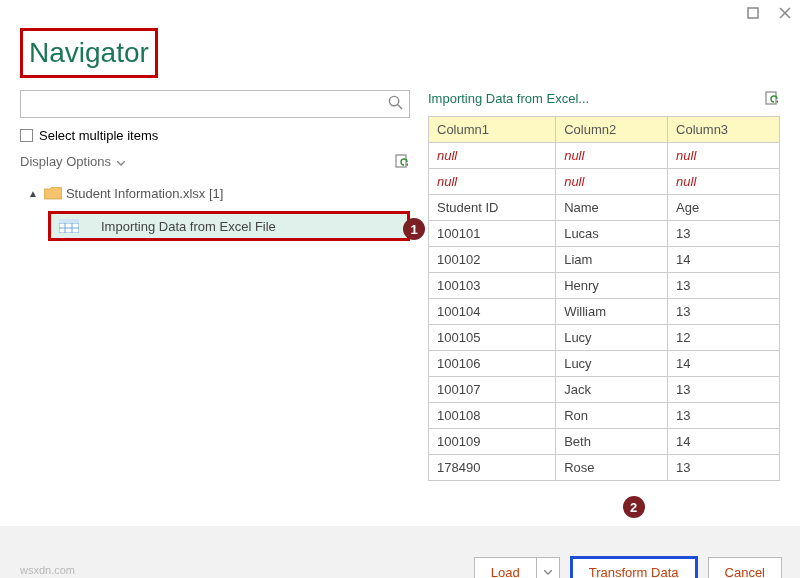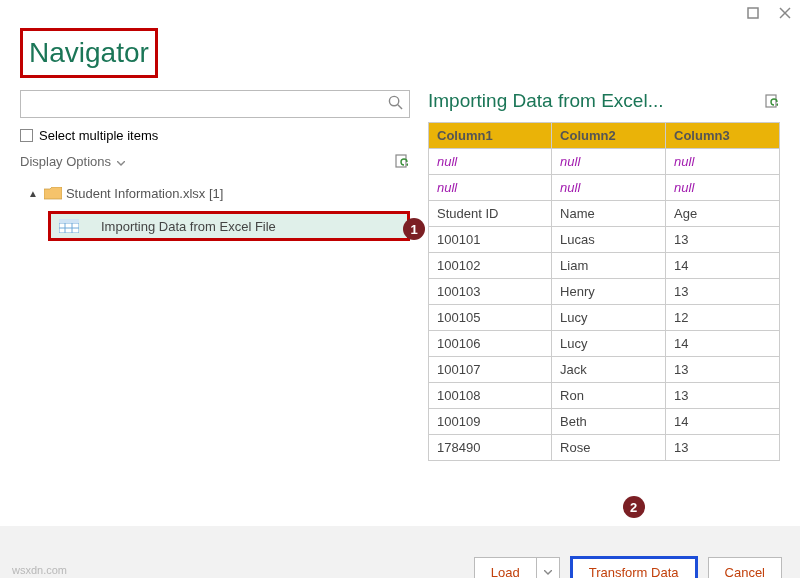--- a/index.html
+++ b/index.html
@@ -124,44 +124,44 @@
       align-items: center;
       justify-content: center;
     }
     .preview-header {
       display: flex;
       align-items: center;
       margin-bottom: 10px;
     }
     .preview-title {
       color: #1b7657;
-      font-size: 19px;
+      font-size: 13px;
       flex: 1;
       white-space: nowrap;
       overflow: hidden;
       text-overflow: ellipsis;
     }
     .table {
       border-collapse: collapse;
       width: 100%;
       font-size: 13px;
     }
     .table th, .table td {
       border: 1px solid #ccc;
       padding: 4px 8px;
       height: 26px;
       text-align: left;
     }
     .table th {
-      background: #eab308;
-      font-weight: 700;
+      background: #fef9c3;
+      font-weight: 400;
       color: #555;
     }
     .num-cell { text-align: right; }
-    .null-cell { text-align: right; font-style: italic; color: #a21caf; }
+    .null-cell { text-align: right; font-style: italic; color: #b91c1c; }
     .footer-bar {
       position: absolute;
       bottom: 0; left: 0; right: 0;
       height: 52px;
       background: #f2f2f2;
       display: flex;
       align-items: center;
       justify-content: flex-end;
       gap: 10px;
       padding-right: 18px;
@@ -190,21 +190,21 @@
       width: 22px; height: 22px;
       border-radius: 50%;
       background: #7b1f24;
       color: #fff;
       font-weight: bold;
       font-size: 13px;
       display: flex; align-items: center; justify-content: center;
     }
     .watermark {
       position: absolute;
-      left: 12px;
+      left: 20px;
       bottom: 2px;
       font-size: 11px;
       color: #b8b8b8;
       font-family: Arial, sans-serif;
     }
     .refresh-icon { width:16px; height:16px; display:inline-block; }
   </style>
 </head>
 <body>
 
@@ -333,20 +333,25 @@
               <td class="num-cell">100102</td>
               <td>Liam</td>
               <td class="num-cell">14</td>
             </tr>
             <tr>
               <td class="num-cell">100103</td>
               <td>Henry</td>
               <td class="num-cell">13</td>
             </tr>
             <tr>
+              <td class="num-cell">100104</td>
+              <td>William</td>
+              <td class="num-cell">13</td>
+            </tr>
+            <tr>
               <td class="num-cell">100105</td>
               <td>Lucy</td>
               <td class="num-cell">12</td>
             </tr>
             <tr>
               <td class="num-cell">100106</td>
               <td>Lucy</td>
               <td class="num-cell">14</td>
             </tr>
             <tr>

